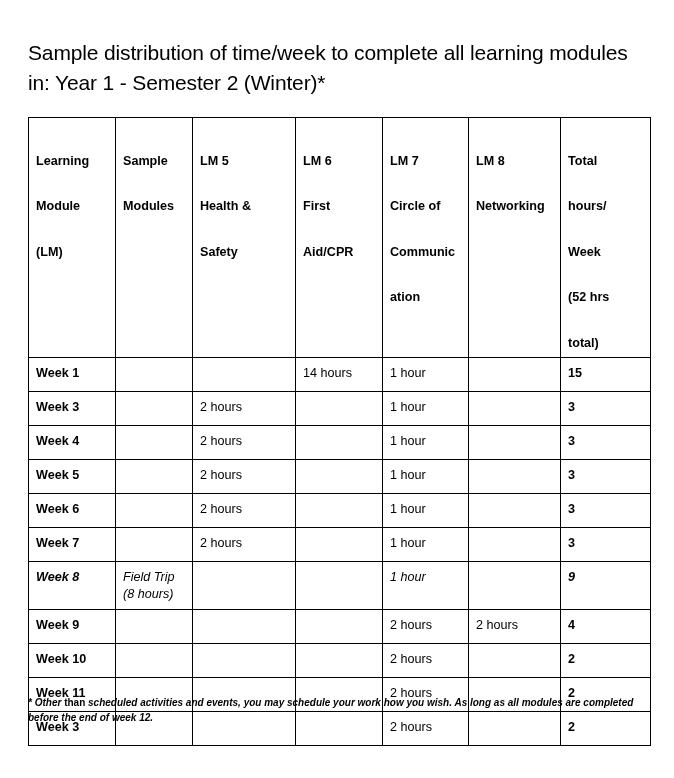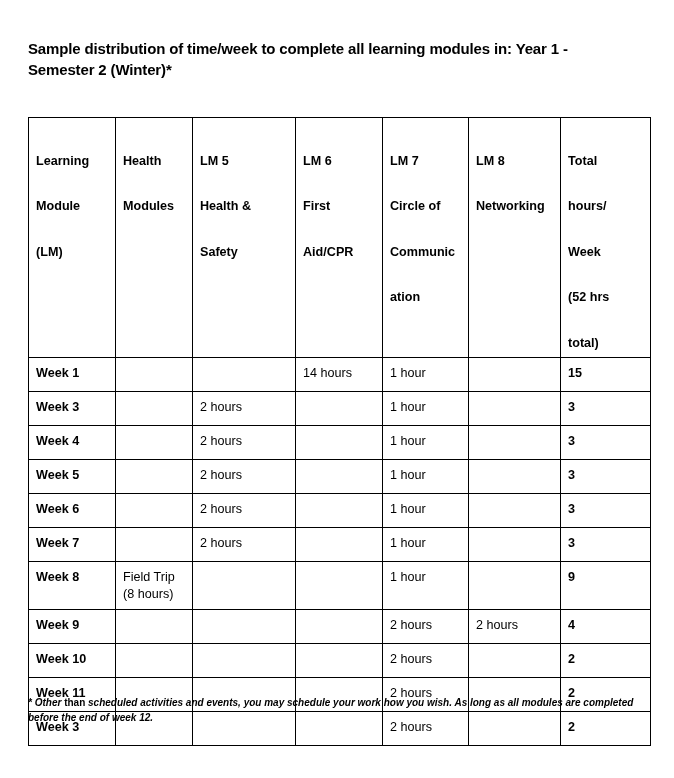--- a/index.html
+++ b/index.html
@@ -20,22 +20,22 @@
     height: 778px;
     box-sizing: border-box;
   }
 
   
   #title {
     position: absolute;
     left: 28px;
     top: 38px;
     width: 600px;
-    font-size: 15px;
-    font-weight: bold;
+    font-size: 21px;
+    font-weight: normal;
     line-height: 1.42;
     letter-spacing: -0.15px;
   }
 
   
   #schedule-table {
     position: absolute;
     left: 28px;
     top: 117px;
     border-collapse: collapse;
@@ -67,20 +67,21 @@
     height: 115px;
     vertical-align: top;
   }
   thead th .hdr-line { display: block; margin-top: 28px; }
 
   tbody td {
     height: 34px;
   }
   tbody tr.tall td {
     height: 43px;
+    font-style: italic;
   }
   td.week-cell {
     font-weight: bold;
   }
   td.total-cell {
     font-weight: bold;
   }
   td.data-cell {
     font-weight: normal;
   }
@@ -121,21 +122,21 @@
         <col class="c6">
     </colgroup>
     <thead>
       <tr>
           <th>
             <span class="hdr-line">Learning</span>
             <span class="hdr-line">Module</span>
             <span class="hdr-line">(LM)</span>
           </th>
           <th>
-            <span class="hdr-line">Health</span>
+            <span class="hdr-line">Sample</span>
             <span class="hdr-line">Modules</span>
           </th>
           <th>
             <span class="hdr-line">LM 5</span>
             <span class="hdr-line">Health &amp;</span>
             <span class="hdr-line">Safety</span>
           </th>
           <th>
             <span class="hdr-line">LM 6</span>
             <span class="hdr-line">First</span>

